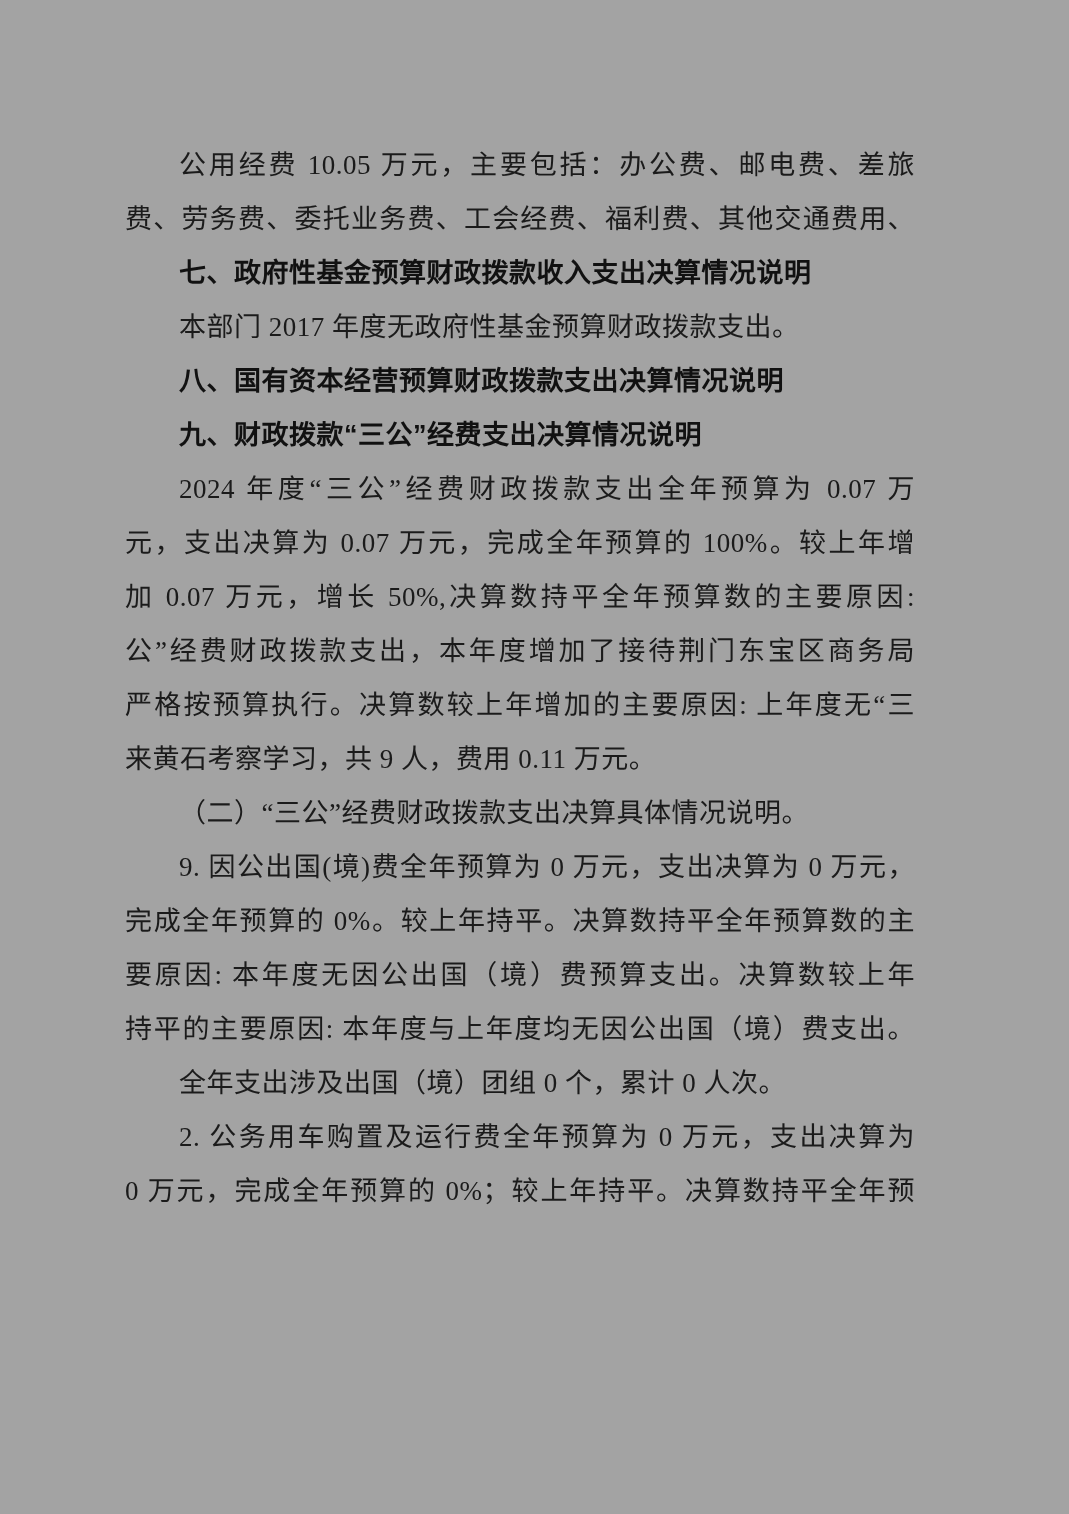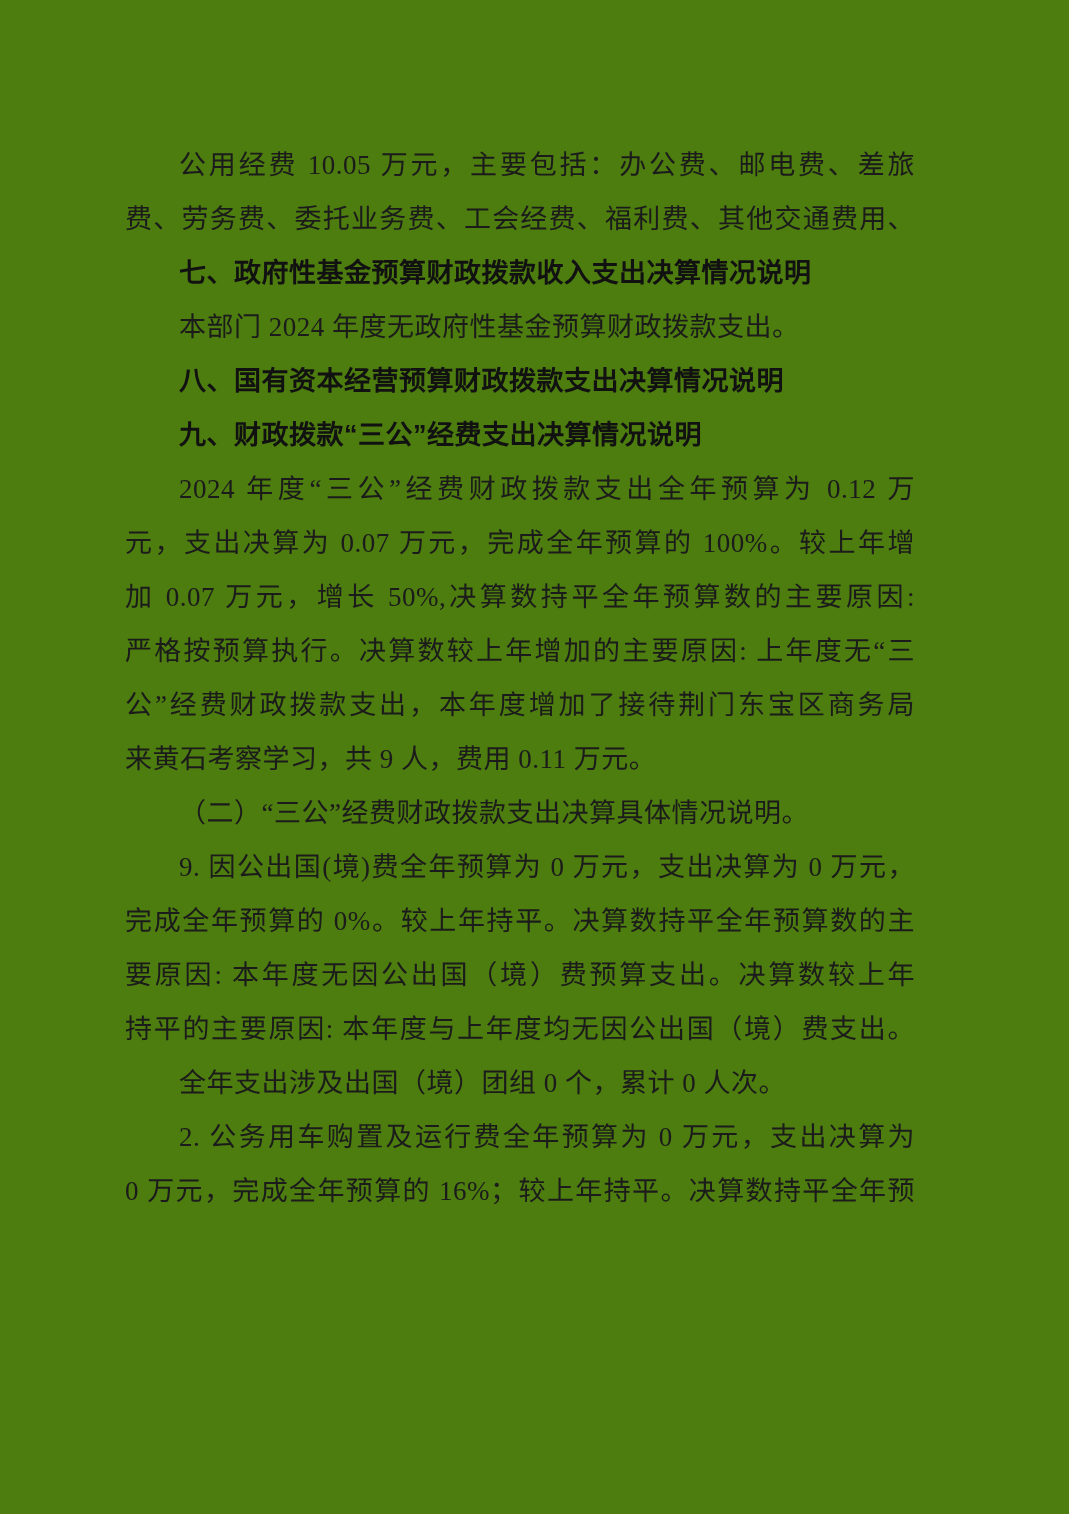--- a/index.html
+++ b/index.html
@@ -4,21 +4,21 @@
 <style>
   html, body {
     margin: 0;
     padding: 0;
     background: #ffffff;
   }
   .page {
     position: relative;
     width: 1069px;
     height: 1514px;
-    background: #4d7c0f;
+    background: #a3a3a3;
     overflow: hidden;
   }
   .doc {
     position: absolute;
     left: 125px;
     top: 138px;
     width: 790px;
   }
   .block {
     margin: 0;
@@ -52,46 +52,46 @@
 <div class="page">
   <div class="doc">
       <div class="block body">
         <div class="line indent fill">公用经费 10.05 万元，主要包括：办公费、邮电费、差旅</div>
         <div class="line fill">费、劳务费、委托业务费、工会经费、福利费、其他交通费用、</div>
       </div>
       <div class="block heading">
         <div class="line indent">七、政府性基金预算财政拨款收入支出决算情况说明</div>
       </div>
       <div class="block body">
-        <div class="line indent">本部门 2024 年度无政府性基金预算财政拨款支出。</div>
+        <div class="line indent">本部门 2017 年度无政府性基金预算财政拨款支出。</div>
       </div>
       <div class="block heading">
         <div class="line indent">八、国有资本经营预算财政拨款支出决算情况说明</div>
       </div>
       <div class="block heading">
         <div class="line indent">九、财政拨款“三公”经费支出决算情况说明</div>
       </div>
       <div class="block body">
-        <div class="line indent fill">2024 年度“三公”经费财政拨款支出全年预算为 0.12 万</div>
+        <div class="line indent fill">2024 年度“三公”经费财政拨款支出全年预算为 0.07 万</div>
         <div class="line fill">元，支出决算为 0.07 万元，完成全年预算的 100%。较上年增</div>
         <div class="line fill">加 0.07 万元，增长 50%,决算数持平全年预算数的主要原因:</div>
+        <div class="line fill">公”经费财政拨款支出，本年度增加了接待荆门东宝区商务局</div>
         <div class="line fill">严格按预算执行。决算数较上年增加的主要原因: 上年度无“三</div>
-        <div class="line fill">公”经费财政拨款支出，本年度增加了接待荆门东宝区商务局</div>
         <div class="line">来黄石考察学习，共 9 人，费用 0.11 万元。</div>
       </div>
       <div class="block body">
         <div class="line indent">（二）“三公”经费财政拨款支出决算具体情况说明。</div>
       </div>
       <div class="block body">
         <div class="line indent fill">9. 因公出国(境)费全年预算为 0 万元，支出决算为 0 万元，</div>
         <div class="line fill">完成全年预算的 0%。较上年持平。决算数持平全年预算数的主</div>
         <div class="line fill">要原因: 本年度无因公出国（境）费预算支出。决算数较上年</div>
         <div class="line fill">持平的主要原因: 本年度与上年度均无因公出国（境）费支出。</div>
       </div>
       <div class="block body">
         <div class="line indent">全年支出涉及出国（境）团组 0 个，累计 0 人次。</div>
       </div>
       <div class="block body">
         <div class="line indent fill">2. 公务用车购置及运行费全年预算为 0 万元，支出决算为</div>
-        <div class="line fill">0 万元，完成全年预算的 16%；较上年持平。决算数持平全年预</div>
+        <div class="line fill">0 万元，完成全年预算的 0%；较上年持平。决算数持平全年预</div>
       </div>
     </div>
 </div>
 
 </body></html>

